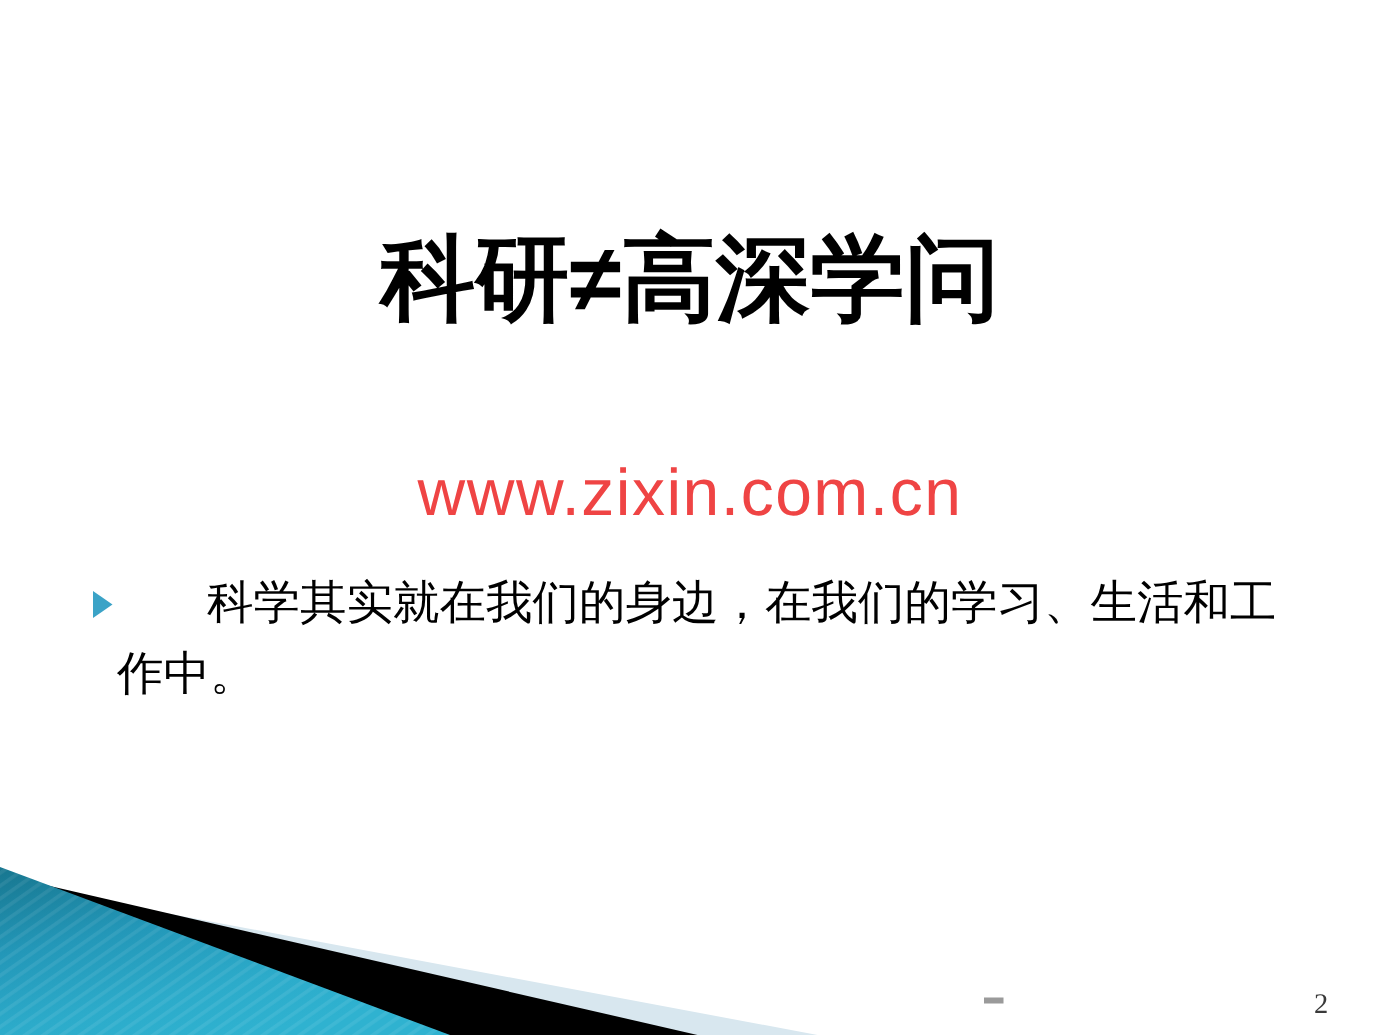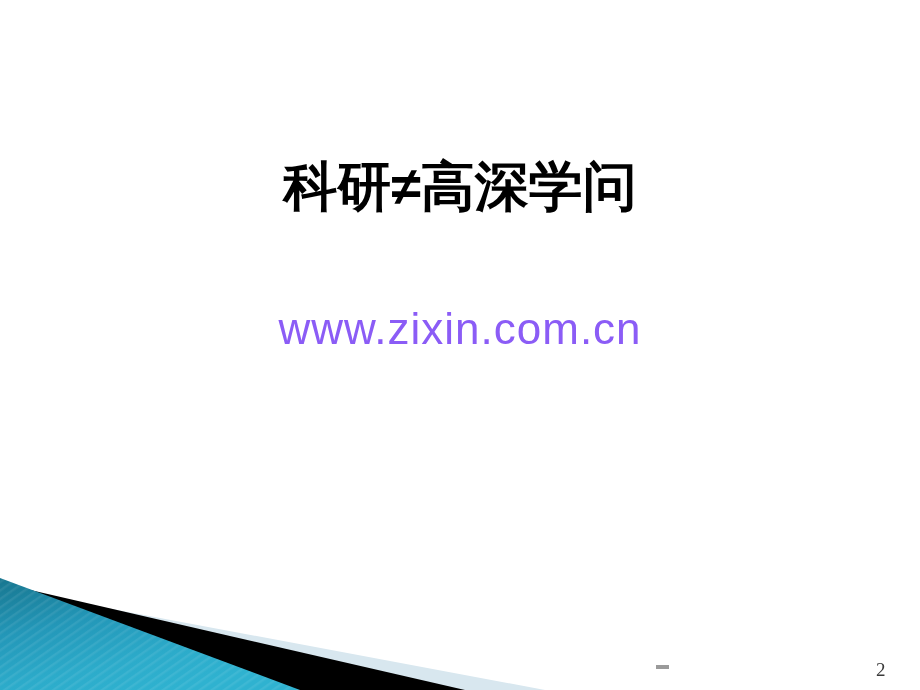--- a/index.html
+++ b/index.html
@@ -24,39 +24,39 @@
     position: absolute;
     left: 0;
     top: 138px;
     width: 920px;
     text-align: center;
     z-index: 3;
   }
   .title-line {
     font-family: "Liberation Sans", "DejaVu Sans", sans-serif;
     font-weight: bold;
-    font-size: 54px;
+    font-size: 63px;
     line-height: 96px;
     color: #000000;
     letter-spacing: 0px;
     white-space: nowrap;
   }
 
   
   #watermark {
     position: absolute;
     left: 0;
     top: 304px;
     width: 920px;
     text-align: center;
     z-index: 2;
     font-family: "Liberation Sans", "DejaVu Sans", sans-serif;
     font-size: 44px;
     letter-spacing: 1px;
-    color: #8b5cf6;
+    color: #ef4444;
     white-space: nowrap;
     pointer-events: none;
   }
 
   
   #body-block {
     position: absolute;
     left: 58px;
     top: 378px;
     width: 810px;
@@ -120,20 +120,24 @@
 <body>
 
 <div id="slide">
 
   <div id="title-block">
     <div class="title-line">科研≠高深学问</div>
   </div>
 
   <div id="watermark">www.zixin.com.cn</div>
 
+  <div id="body-block">
+    <span id="bullet-icon"></span>
+    <div id="body-text">科学其实就在我们的身边，在我们的学习、生活和工作中。</div>
+  </div>
 
   <div id="decoration">
     <svg viewBox="0 0 920 135" xmlns="http://www.w3.org/2000/svg" aria-hidden="true">
       <defs>
         <linearGradient id="tealGrad" x1="0" y1="0" x2="0.55" y2="1">
           <stop offset="0%" stop-color="#17768f"></stop>
           <stop offset="40%" stop-color="#2397b8"></stop>
           <stop offset="75%" stop-color="#2cabca"></stop>
           <stop offset="100%" stop-color="#2fb2d0"></stop>
         </linearGradient>

